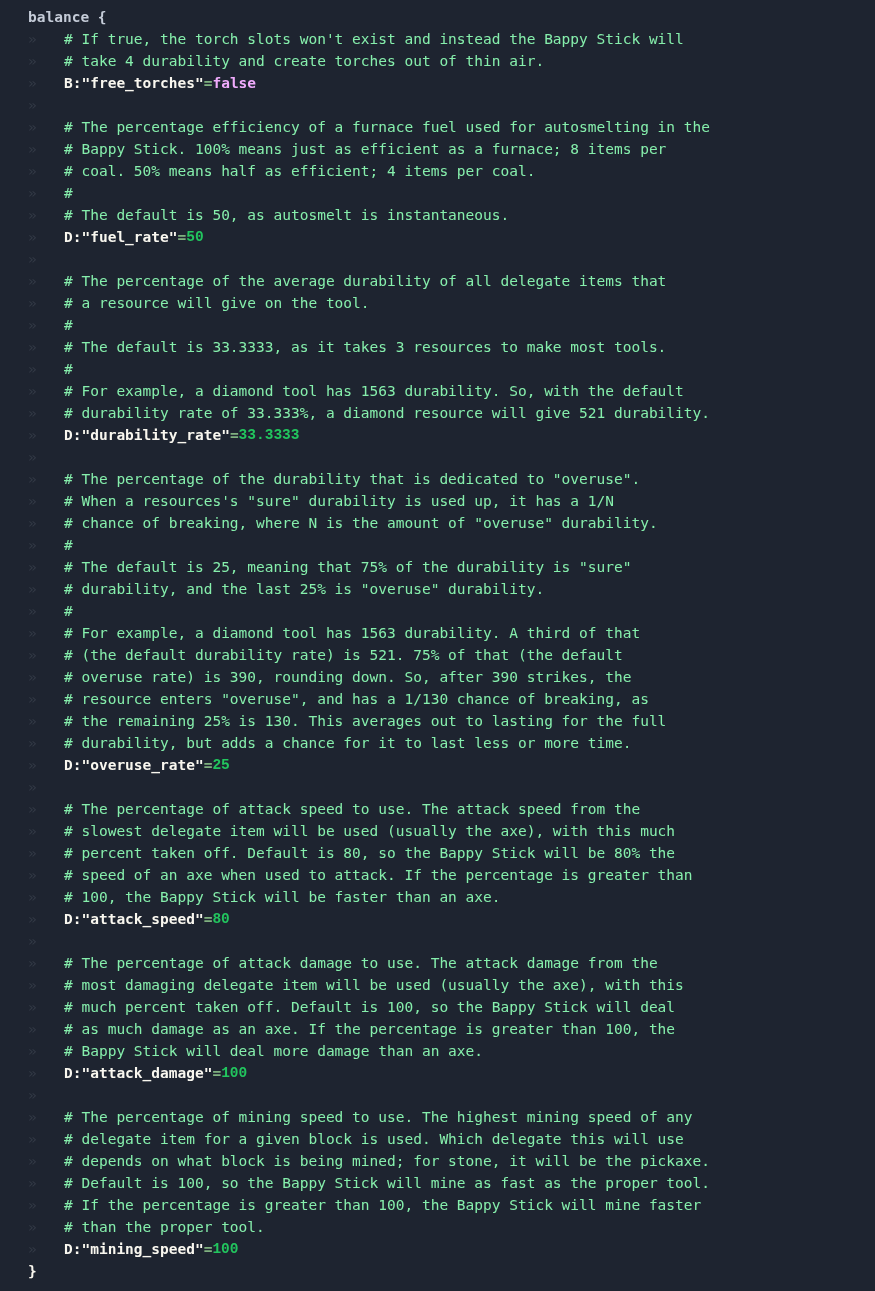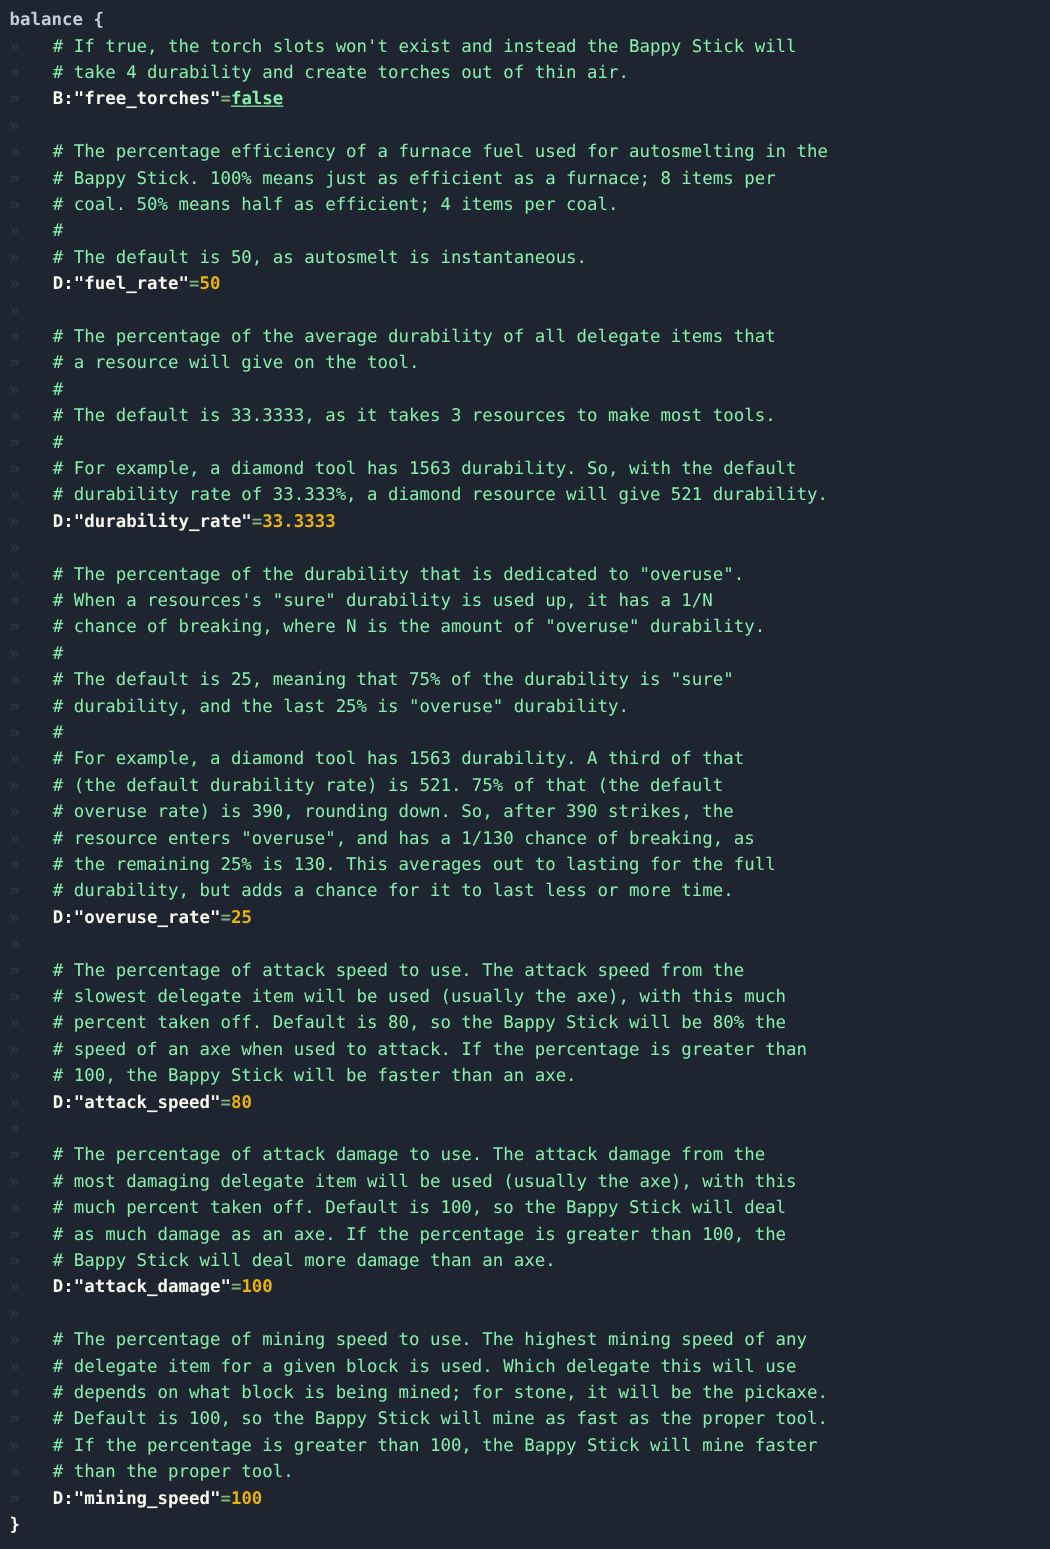--- a/index.html
+++ b/index.html
@@ -13,37 +13,38 @@
     width: 875px;
   }
   .code {
     padding: 6px 0 8px 0;
     white-space: pre;
   }
   .line {
     display: flex;
     align-items: flex-end;
     height: 22px;
+    padding-left: 20px;
   }
   .ws {
     color: #333a46;
     width: 44px;
     flex: 0 0 44px;
     text-align: left;
     padding-left: 8px;
     box-sizing: border-box;
     user-select: none;
   }
   .plain { color: #c5ccd8; }
   .header { color: #c5ccd8; font-weight: bold; }
   .comment { color: #86efac; }
   .type   { color: #f9f7ef; font-weight: bold; }
   .key    { color: #f9f7ef; font-weight: bold; }
   .eq     { color: #7fb07f; font-weight: bold; }
-  .bool   { color: #86efac; font-weight: bold; text-decoration: underline; }
-  .num    { color: #eab308; font-weight: bold; }
+  .bool   { color: #f0abfc; font-weight: bold; }
+  .num    { color: #22c55e; font-weight: bold; font-family: Liberation Mono, monospace; }
   .brace  { color: #f9f7ef; font-weight: bold; }
   .nowrap { white-space: pre; }
 </style>
 </head>
 <body>
 
 <div class="code" id="code-root"><div class="line"><span style="width: 8px; display: inline-block;"></span><span class="header nowrap">balance {</span></div><div class="line"><span class="ws">»</span><span class="comment nowrap"># If true, the torch slots won't exist and instead the Bappy Stick will</span></div><div class="line"><span class="ws">»</span><span class="comment nowrap"># take 4 durability and create torches out of thin air.</span></div><div class="line"><span class="ws">»</span><span class="type nowrap">B:</span><span class="key nowrap">"free_torches"</span><span class="eq nowrap">=</span><span class="bool nowrap">false</span></div><div class="line"><span class="ws">»</span><span class="plain nowrap"></span></div><div class="line"><span class="ws">»</span><span class="comment nowrap"># The percentage efficiency of a furnace fuel used for autosmelting in the</span></div><div class="line"><span class="ws">»</span><span class="comment nowrap"># Bappy Stick. 100% means just as efficient as a furnace; 8 items per</span></div><div class="line"><span class="ws">»</span><span class="comment nowrap"># coal. 50% means half as efficient; 4 items per coal.</span></div><div class="line"><span class="ws">»</span><span class="comment nowrap">#</span></div><div class="line"><span class="ws">»</span><span class="comment nowrap"># The default is 50, as autosmelt is instantaneous.</span></div><div class="line"><span class="ws">»</span><span class="type nowrap">D:</span><span class="key nowrap">"fuel_rate"</span><span class="eq nowrap">=</span><span class="num nowrap">50</span></div><div class="line"><span class="ws">»</span><span class="plain nowrap"></span></div><div class="line"><span class="ws">»</span><span class="comment nowrap"># The percentage of the average durability of all delegate items that</span></div><div class="line"><span class="ws">»</span><span class="comment nowrap"># a resource will give on the tool.</span></div><div class="line"><span class="ws">»</span><span class="comment nowrap">#</span></div><div class="line"><span class="ws">»</span><span class="comment nowrap"># The default is 33.3333, as it takes 3 resources to make most tools.</span></div><div class="line"><span class="ws">»</span><span class="comment nowrap">#</span></div><div class="line"><span class="ws">»</span><span class="comment nowrap"># For example, a diamond tool has 1563 durability. So, with the default</span></div><div class="line"><span class="ws">»</span><span class="comment nowrap"># durability rate of 33.333%, a diamond resource will give 521 durability.</span></div><div class="line"><span class="ws">»</span><span class="type nowrap">D:</span><span class="key nowrap">"durability_rate"</span><span class="eq nowrap">=</span><span class="num nowrap">33.3333</span></div><div class="line"><span class="ws">»</span><span class="plain nowrap"></span></div><div class="line"><span class="ws">»</span><span class="comment nowrap"># The percentage of the durability that is dedicated to "overuse".</span></div><div class="line"><span class="ws">»</span><span class="comment nowrap"># When a resources's "sure" durability is used up, it has a 1/N</span></div><div class="line"><span class="ws">»</span><span class="comment nowrap"># chance of breaking, where N is the amount of "overuse" durability.</span></div><div class="line"><span class="ws">»</span><span class="comment nowrap">#</span></div><div class="line"><span class="ws">»</span><span class="comment nowrap"># The default is 25, meaning that 75% of the durability is "sure"</span></div><div class="line"><span class="ws">»</span><span class="comment nowrap"># durability, and the last 25% is "overuse" durability.</span></div><div class="line"><span class="ws">»</span><span class="comment nowrap">#</span></div><div class="line"><span class="ws">»</span><span class="comment nowrap"># For example, a diamond tool has 1563 durability. A third of that</span></div><div class="line"><span class="ws">»</span><span class="comment nowrap"># (the default durability rate) is 521. 75% of that (the default</span></div><div class="line"><span class="ws">»</span><span class="comment nowrap"># overuse rate) is 390, rounding down. So, after 390 strikes, the</span></div><div class="line"><span class="ws">»</span><span class="comment nowrap"># resource enters "overuse", and has a 1/130 chance of breaking, as</span></div><div class="line"><span class="ws">»</span><span class="comment nowrap"># the remaining 25% is 130. This averages out to lasting for the full</span></div><div class="line"><span class="ws">»</span><span class="comment nowrap"># durability, but adds a chance for it to last less or more time.</span></div><div class="line"><span class="ws">»</span><span class="type nowrap">D:</span><span class="key nowrap">"overuse_rate"</span><span class="eq nowrap">=</span><span class="num nowrap">25</span></div><div class="line"><span class="ws">»</span><span class="plain nowrap"></span></div><div class="line"><span class="ws">»</span><span class="comment nowrap"># The percentage of attack speed to use. The attack speed from the</span></div><div class="line"><span class="ws">»</span><span class="comment nowrap"># slowest delegate item will be used (usually the axe), with this much</span></div><div class="line"><span class="ws">»</span><span class="comment nowrap"># percent taken off. Default is 80, so the Bappy Stick will be 80% the</span></div><div class="line"><span class="ws">»</span><span class="comment nowrap"># speed of an axe when used to attack. If the percentage is greater than</span></div><div class="line"><span class="ws">»</span><span class="comment nowrap"># 100, the Bappy Stick will be faster than an axe.</span></div><div class="line"><span class="ws">»</span><span class="type nowrap">D:</span><span class="key nowrap">"attack_speed"</span><span class="eq nowrap">=</span><span class="num nowrap">80</span></div><div class="line"><span class="ws">»</span><span class="plain nowrap"></span></div><div class="line"><span class="ws">»</span><span class="comment nowrap"># The percentage of attack damage to use. The attack damage from the</span></div><div class="line"><span class="ws">»</span><span class="comment nowrap"># most damaging delegate item will be used (usually the axe), with this</span></div><div class="line"><span class="ws">»</span><span class="comment nowrap"># much percent taken off. Default is 100, so the Bappy Stick will deal</span></div><div class="line"><span class="ws">»</span><span class="comment nowrap"># as much damage as an axe. If the percentage is greater than 100, the</span></div><div class="line"><span class="ws">»</span><span class="comment nowrap"># Bappy Stick will deal more damage than an axe.</span></div><div class="line"><span class="ws">»</span><span class="type nowrap">D:</span><span class="key nowrap">"attack_damage"</span><span class="eq nowrap">=</span><span class="num nowrap">100</span></div><div class="line"><span class="ws">»</span><span class="plain nowrap"></span></div><div class="line"><span class="ws">»</span><span class="comment nowrap"># The percentage of mining speed to use. The highest mining speed of any</span></div><div class="line"><span class="ws">»</span><span class="comment nowrap"># delegate item for a given block is used. Which delegate this will use</span></div><div class="line"><span class="ws">»</span><span class="comment nowrap"># depends on what block is being mined; for stone, it will be the pickaxe.</span></div><div class="line"><span class="ws">»</span><span class="comment nowrap"># Default is 100, so the Bappy Stick will mine as fast as the proper tool.</span></div><div class="line"><span class="ws">»</span><span class="comment nowrap"># If the percentage is greater than 100, the Bappy Stick will mine faster</span></div><div class="line"><span class="ws">»</span><span class="comment nowrap"># than the proper tool.</span></div><div class="line"><span class="ws">»</span><span class="type nowrap">D:</span><span class="key nowrap">"mining_speed"</span><span class="eq nowrap">=</span><span class="num nowrap">100</span></div><div class="line"><span style="width: 8px; display: inline-block;"></span><span class="brace nowrap">}</span></div></div>
 
 </body></html>

